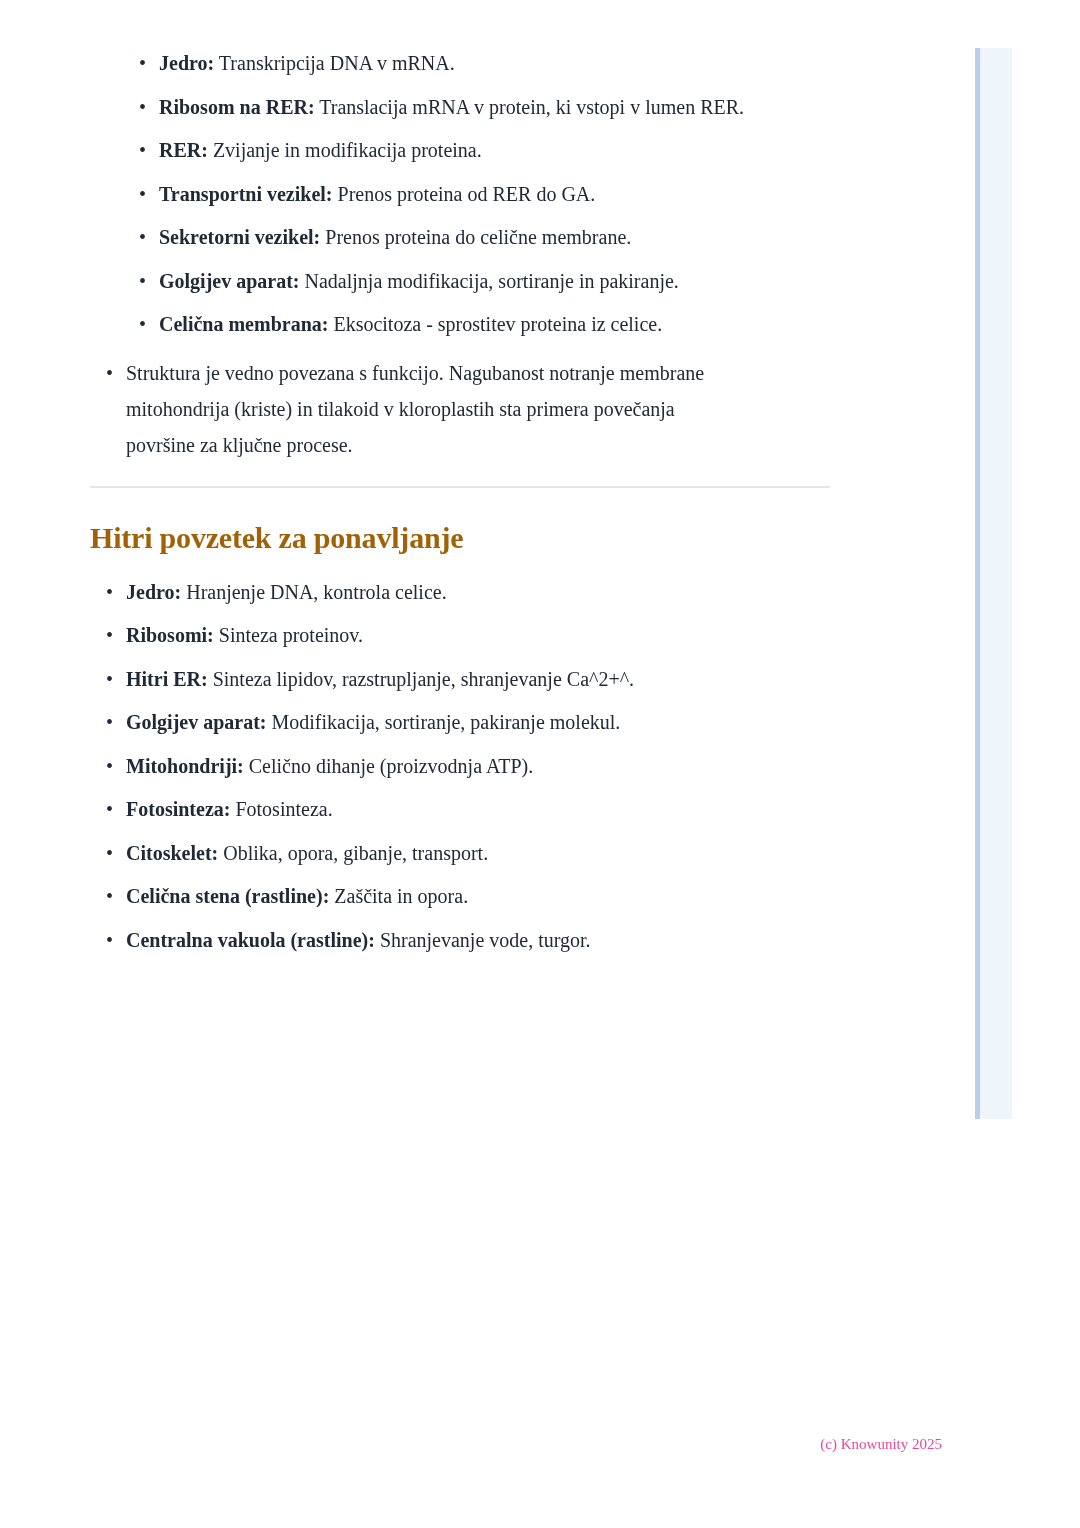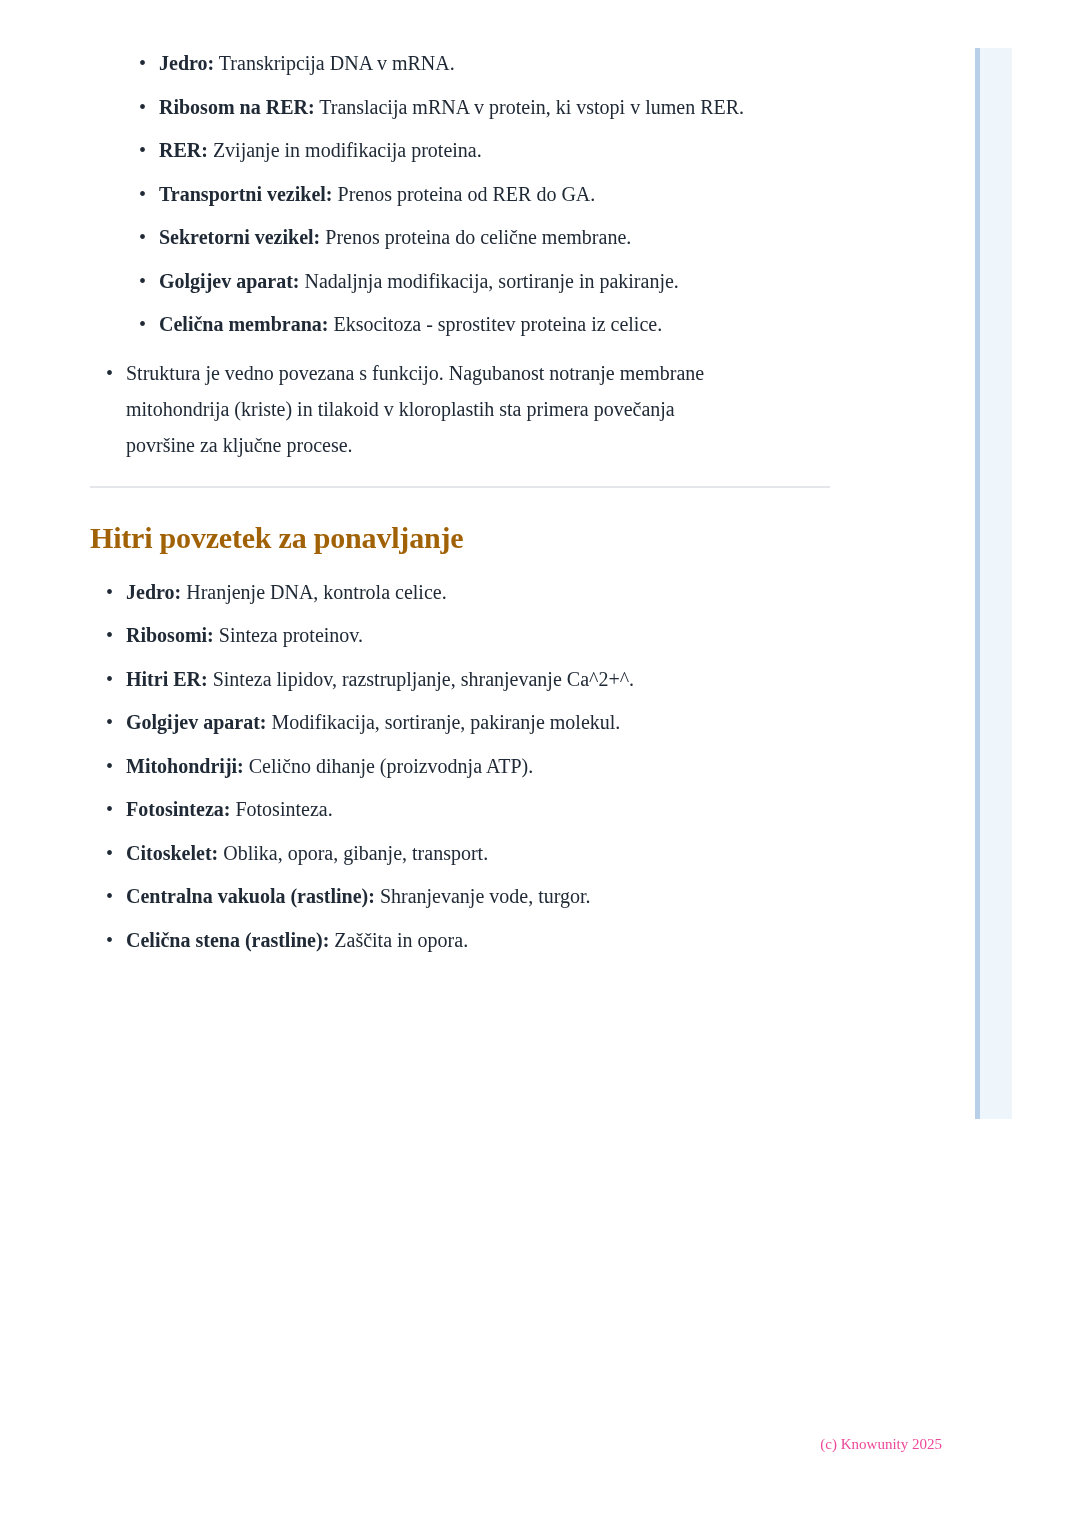--- a/index.html
+++ b/index.html
@@ -121,23 +121,23 @@
 
         <li><b>Golgijev aparat:</b> <span>Modifikacija, sortiranje, pakiranje molekul.</span></li>
 
 
         <li><b>Mitohondriji:</b> <span>Celično dihanje (proizvodnja ATP).</span></li>
 
         <li><b>Fotosinteza:</b> <span>Fotosinteza.</span></li>
 
         <li><b>Citoskelet:</b> <span>Oblika, opora, gibanje, transport.</span></li>
 
+        <li><b>Celična stena (rastline):</b> <span>Zaščita in opora.</span></li>
+
         <li><b>Centralna vakuola (rastline):</b> <span>Shranjevanje vode, turgor.</span></li>
-
-        <li><b>Celična stena (rastline):</b> <span>Zaščita in opora.</span></li>
       </ul>
 
   </div>
 
   <div class="scroll-strip"></div>
 
   <div class="footer">(c) Knowunity 2025</div>
 
 </div>
 

